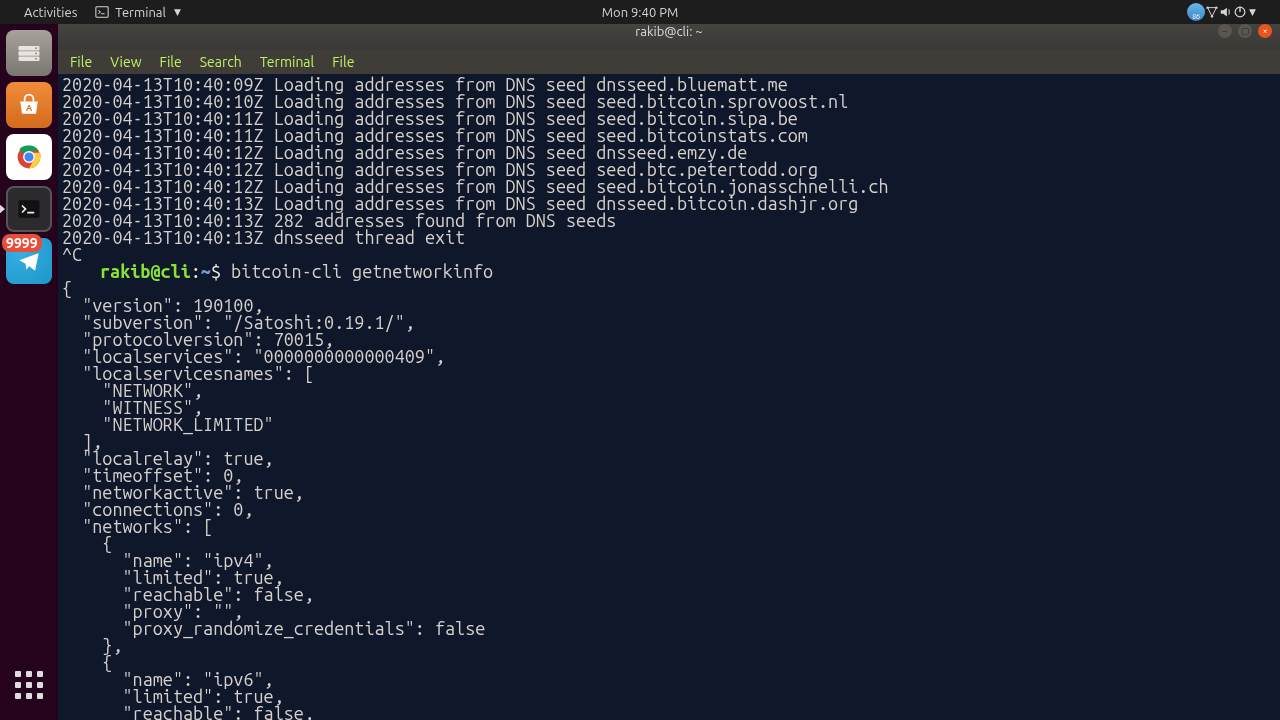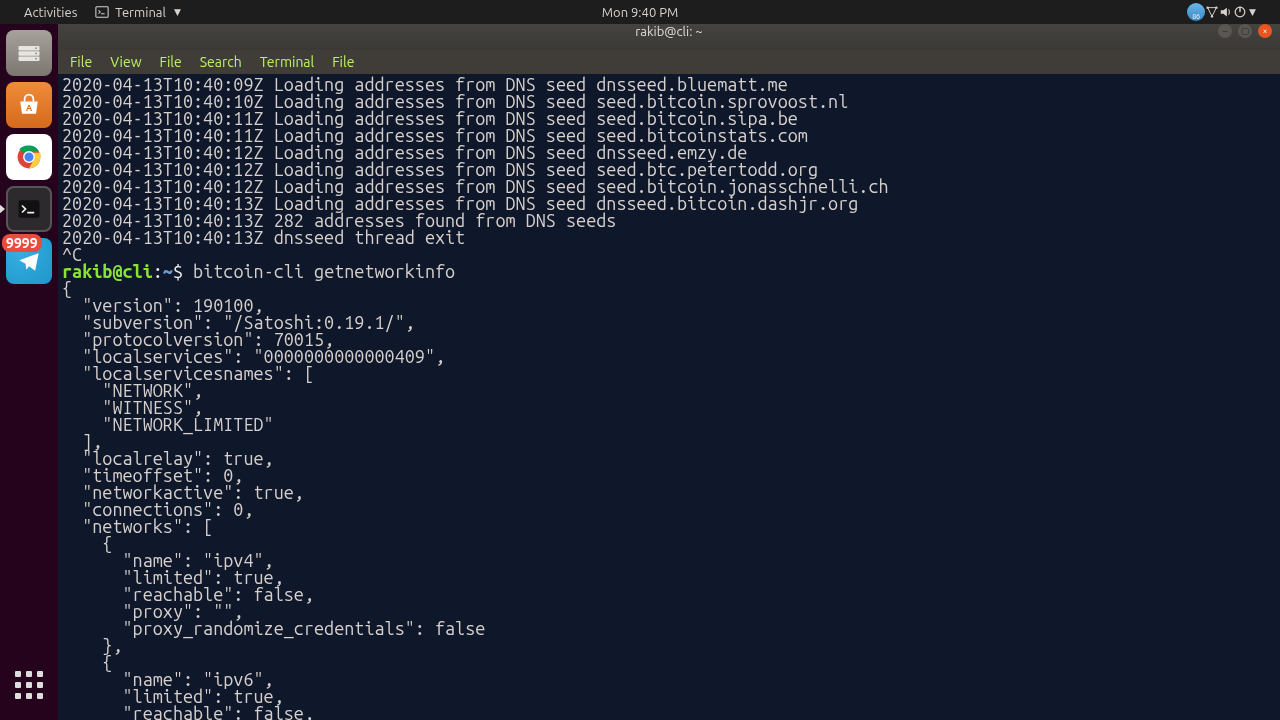--- a/index.html
+++ b/index.html
@@ -56,21 +56,21 @@
           color:#2a2826; font-size:9px; cursor:pointer; }
   .wbtn.close { background:#e95420; color:#fff; }
   #menubar { height:24px; background:#403d39; display:flex; align-items:center;
              gap:18px; padding:0 12px; color:#bef264; font-size:14px; }
   #menubar span { cursor:pointer; }
   
   #term { flex:1; background:#0f172a; color:#d6d0cc;
           font-family:"Ubuntu Mono","DejaVu Sans Mono",monospace;
           font-size:18px; line-height:17px; padding:2px 4px;
           white-space:pre; overflow:hidden; }
-  #term .g { color:#8ae234; font-weight:700; }
+  #term .g { color:#8ae234; font-weight:700;margin-left:38px; }
   #term .b { color:#729fcf; font-weight:700; }
   #term .w { color:#eeeeec; }
 </style>
 </head>
 <body>
 
 <div id="topbar">
   <div class="act">Activities</div>
   <div class="appmenu">
     <svg viewBox="0 0 16 16">

